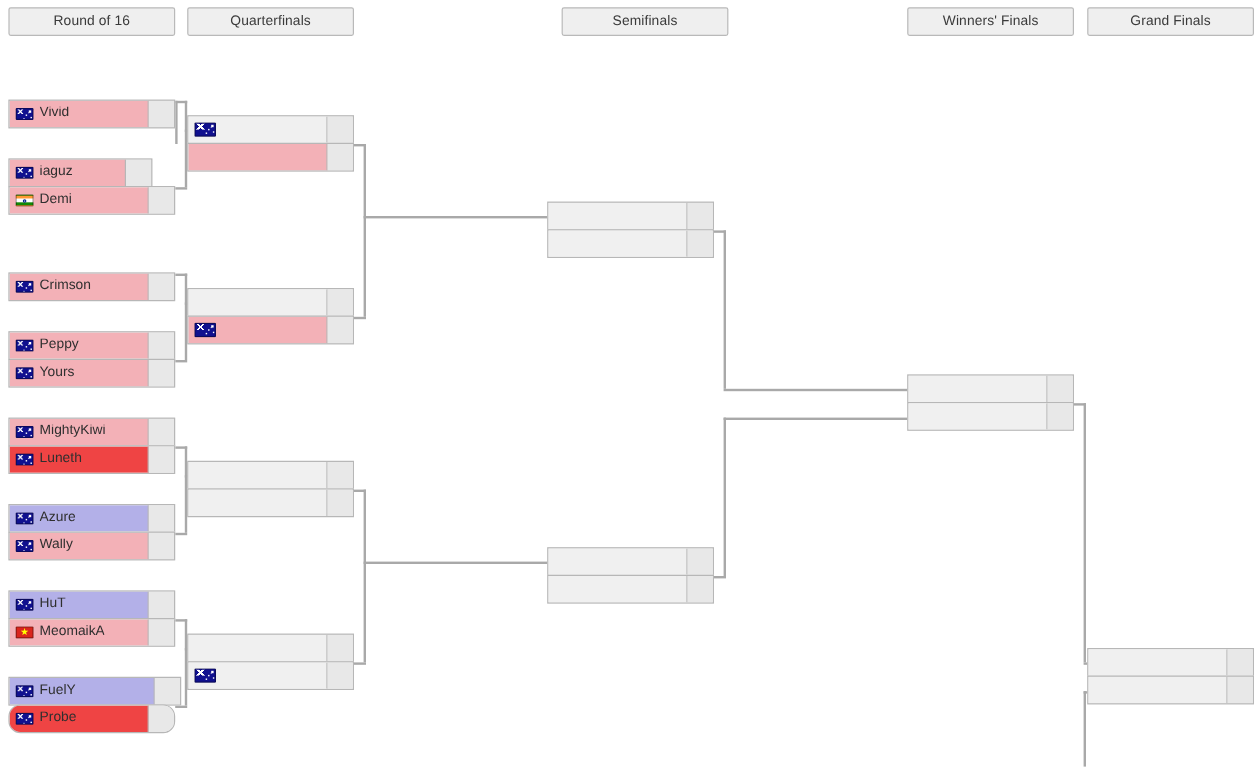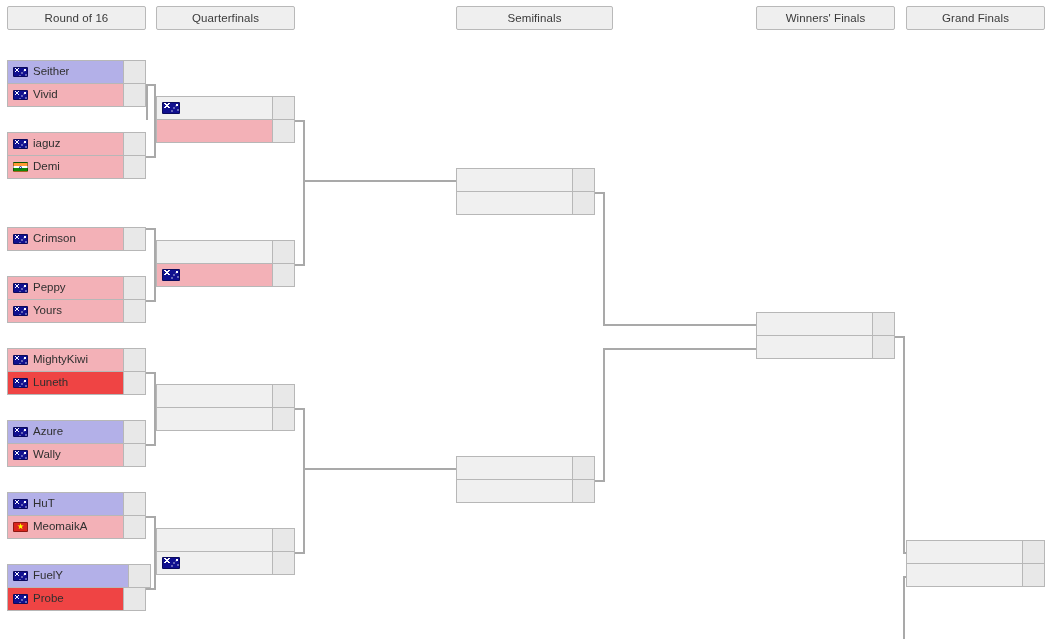--- a/index.html
+++ b/index.html
@@ -144,21 +144,21 @@
   .line.v{width:2px;}
 </style>
 </head>
 <body>
 
 <div id="bracket">
 
   <div id="round-headers">
       <div class="round-header" style="left: 7px; top: 6px; width: 139px;">Round of 16</div>
       <div class="round-header" style="left: 156px; top: 6px; width: 139px;">Quarterfinals</div>
-      <div class="round-header" style="left: 456px; top: 6px; width: 157px;">Semifinals</div>
+      <div class="round-header" style="left: 468px; top: 6px; width: 139px;">Semifinals</div>
       <div class="round-header" style="left: 756px; top: 6px; width: 139px;">Winners' Finals</div>
       <div class="round-header" style="left: 906px; top: 6px; width: 139px;">Grand Finals</div>
     </div>
 
   <div id="connector-layer">
       <div class="line v" style="left: 146px; top: 84px; height: 36px;"></div>
       <div class="line h" style="left: 146px; top: 84px; width: 10px;"></div>
       <div class="line h" style="left: 146px; top: 156px; width: 10px;"></div>
       <div class="line v" style="left: 154px; top: 84px; height: 72px;"></div>
       <div class="line h" style="left: 154px; top: 108px; width: 4px;"></div>
@@ -190,37 +190,30 @@
       <div class="line h" style="left: 603px; top: 348px; width: 154px;"></div>
       <div class="line h" style="left: 895px; top: 336px; width: 10px;"></div>
       <div class="line v" style="left: 903px; top: 336px; height: 216px;"></div>
       <div class="line h" style="left: 903px; top: 552px; width: 4px;"></div>
       <div class="line v" style="left: 903px; top: 576px; height: 63px;"></div>
       <div class="line h" style="left: 903px; top: 576px; width: 4px;"></div>
     </div>
 
   <div id="match-layer">
       <div class="match" style="left: 7px; top: 60px; width: 139px; height: 48px;">
-        <div class="slot top fill-purple" style="width: 139px; height: 24px;">
-          <div class="namecell">
-            <span class="flag flag-au"></span>
-            <span class="pname">Seither</span>
-          </div>
-          <div class="scorecell"></div>
-        </div>
         <div class="slot bot fill-red" style="width: 139px; height: 24px;">
           <div class="namecell">
             <span class="flag flag-au"></span>
             <span class="pname">Vivid</span>
           </div>
           <div class="scorecell"></div>
         </div>
       </div>
       <div class="match" style="left: 7px; top: 132px; width: 139px; height: 48px;">
-        <div class="slot top fill-red" style="width: 139px; height: 24px;">
+        <div class="slot top fill-red" style="width: 120px; height: 24px;">
           <div class="namecell">
             <span class="flag flag-au"></span>
             <span class="pname">iaguz</span>
           </div>
           <div class="scorecell"></div>
         </div>
         <div class="slot bot fill-red" style="width: 139px; height: 24px;">
           <div class="namecell">
             <span class="flag flag-in"></span>
             <span class="pname">Demi</span>
@@ -302,21 +295,21 @@
         </div>
       </div>
       <div class="match" style="left: 7px; top: 564px; width: 139px; height: 48px;">
         <div class="slot top fill-purple" style="width: 144px; height: 24px;">
           <div class="namecell">
             <span class="flag flag-au"></span>
             <span class="pname">FuelY</span>
           </div>
           <div class="scorecell"></div>
         </div>
-        <div class="slot bot fill-green" style="width: 139px; height: 24px;">
+        <div class="slot bot fill-green" style="width: 139px; height: 24px; border-radius: 10px;">
           <div class="namecell">
             <span class="flag flag-au"></span>
             <span class="pname">Probe</span>
           </div>
           <div class="scorecell"></div>
         </div>
       </div>
       <div class="match" style="left: 156px; top: 96px; width: 139px; height: 48px;">
         <div class="slot top fill-none" style="width: 139px; height: 24px;">
           <div class="namecell">

